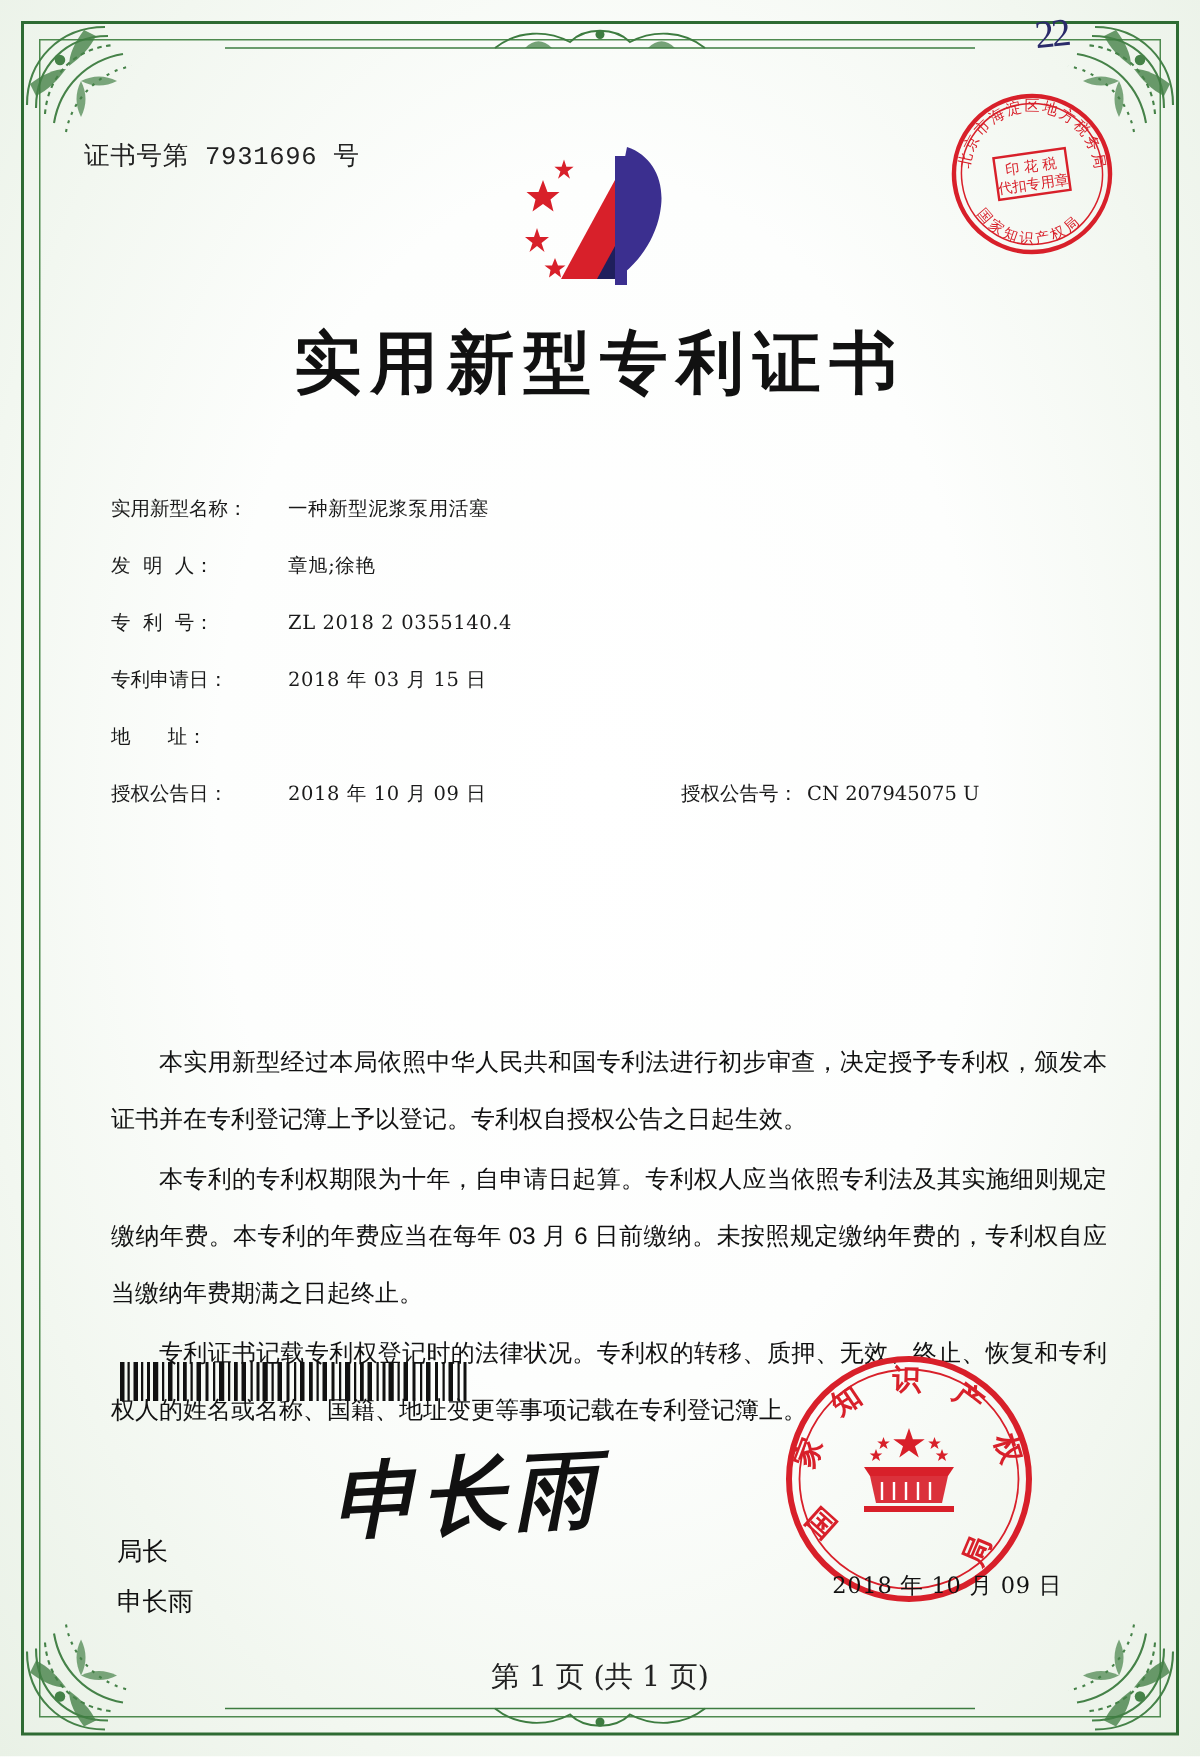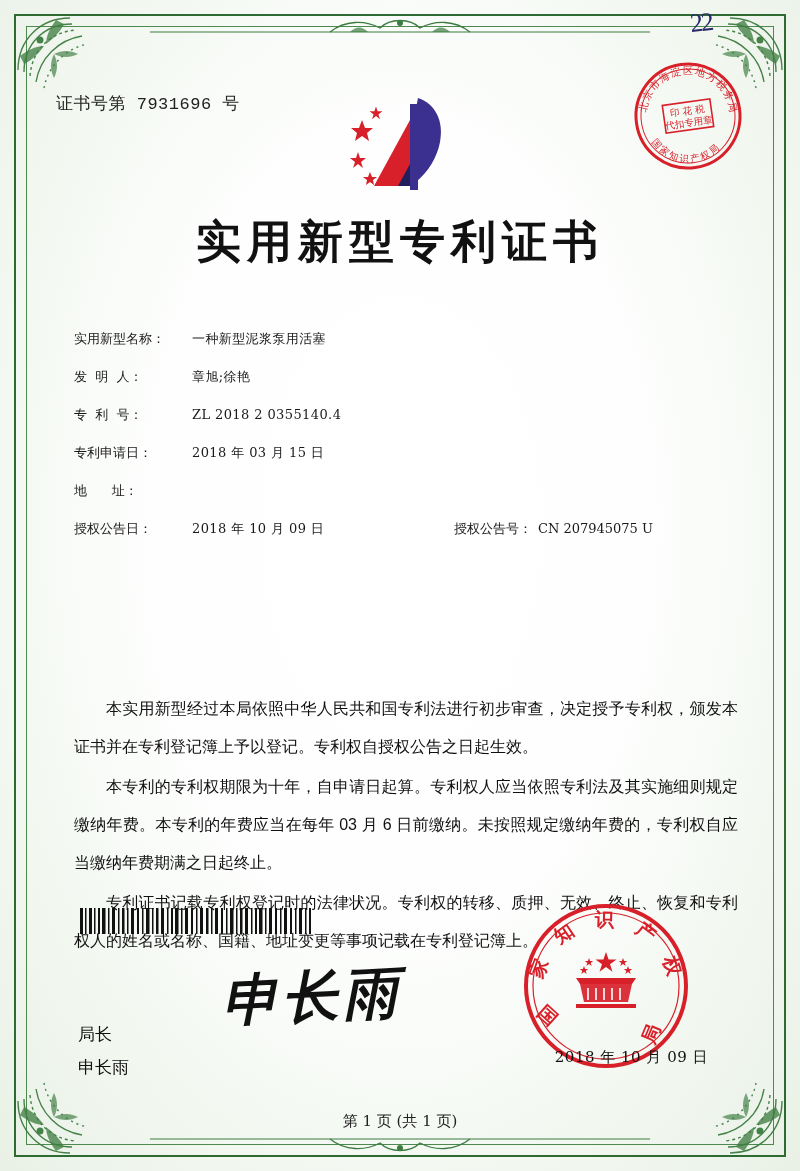--- a/index.html
+++ b/index.html
@@ -237,21 +237,21 @@
     font-family: "DejaVu Serif", serif;
     letter-spacing: .5px;
   }
 
   
   .footer {
     position: absolute;
     left: 0; right: 0;
     bottom: 40px;
     text-align: center;
-    font-size: 15px;
+    font-size: 19px;
     color: #222;
     font-family: "DejaVu Serif", serif;
   }
 </style>
 </head>
 <body>
 
 <div class="page">
 
   <div class="border-outer"></div>

